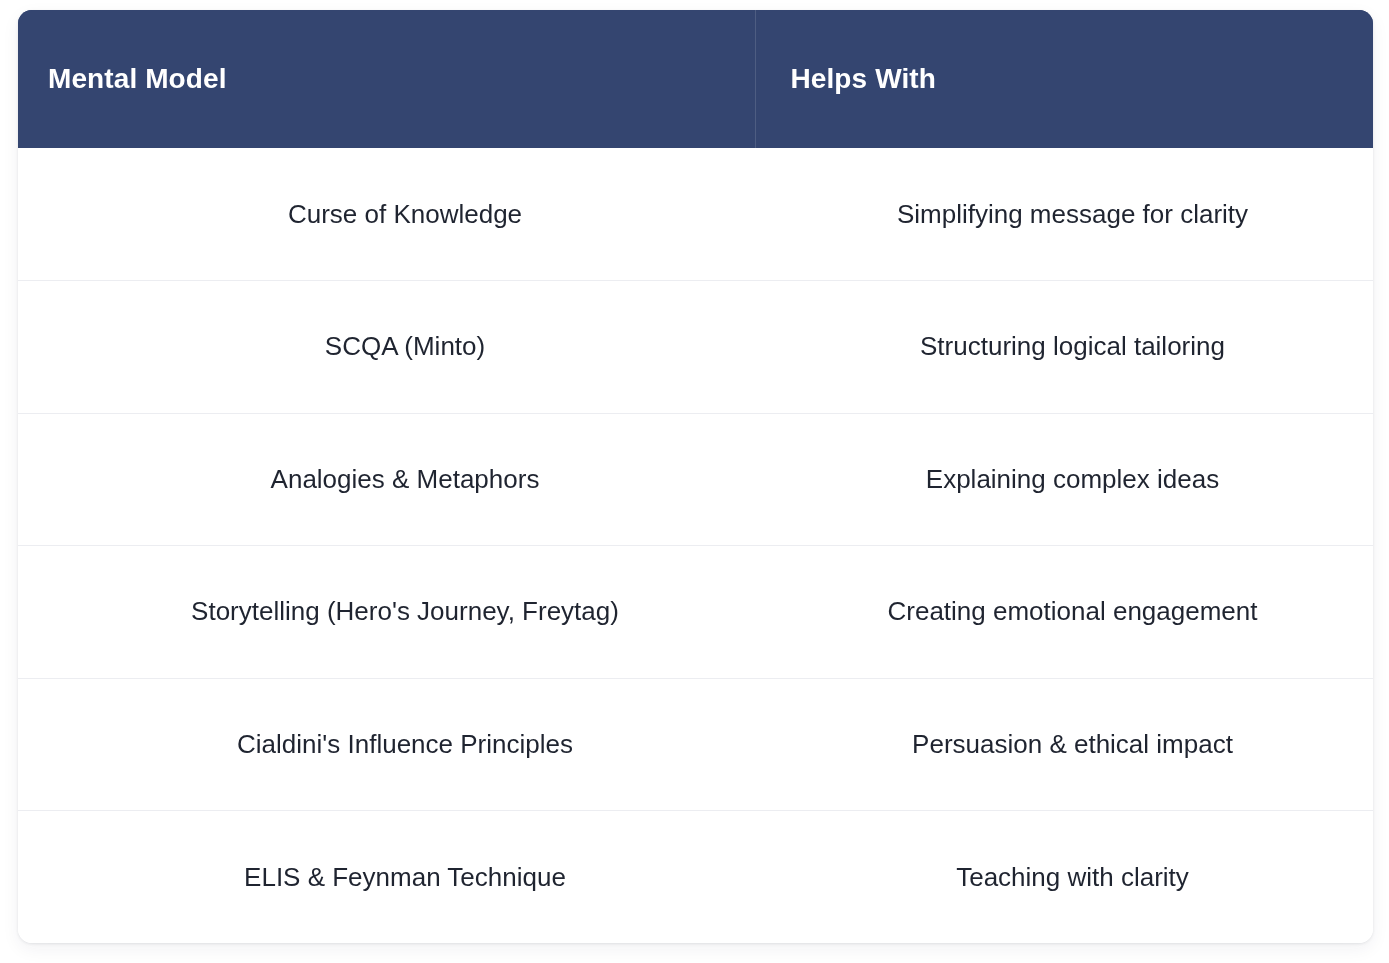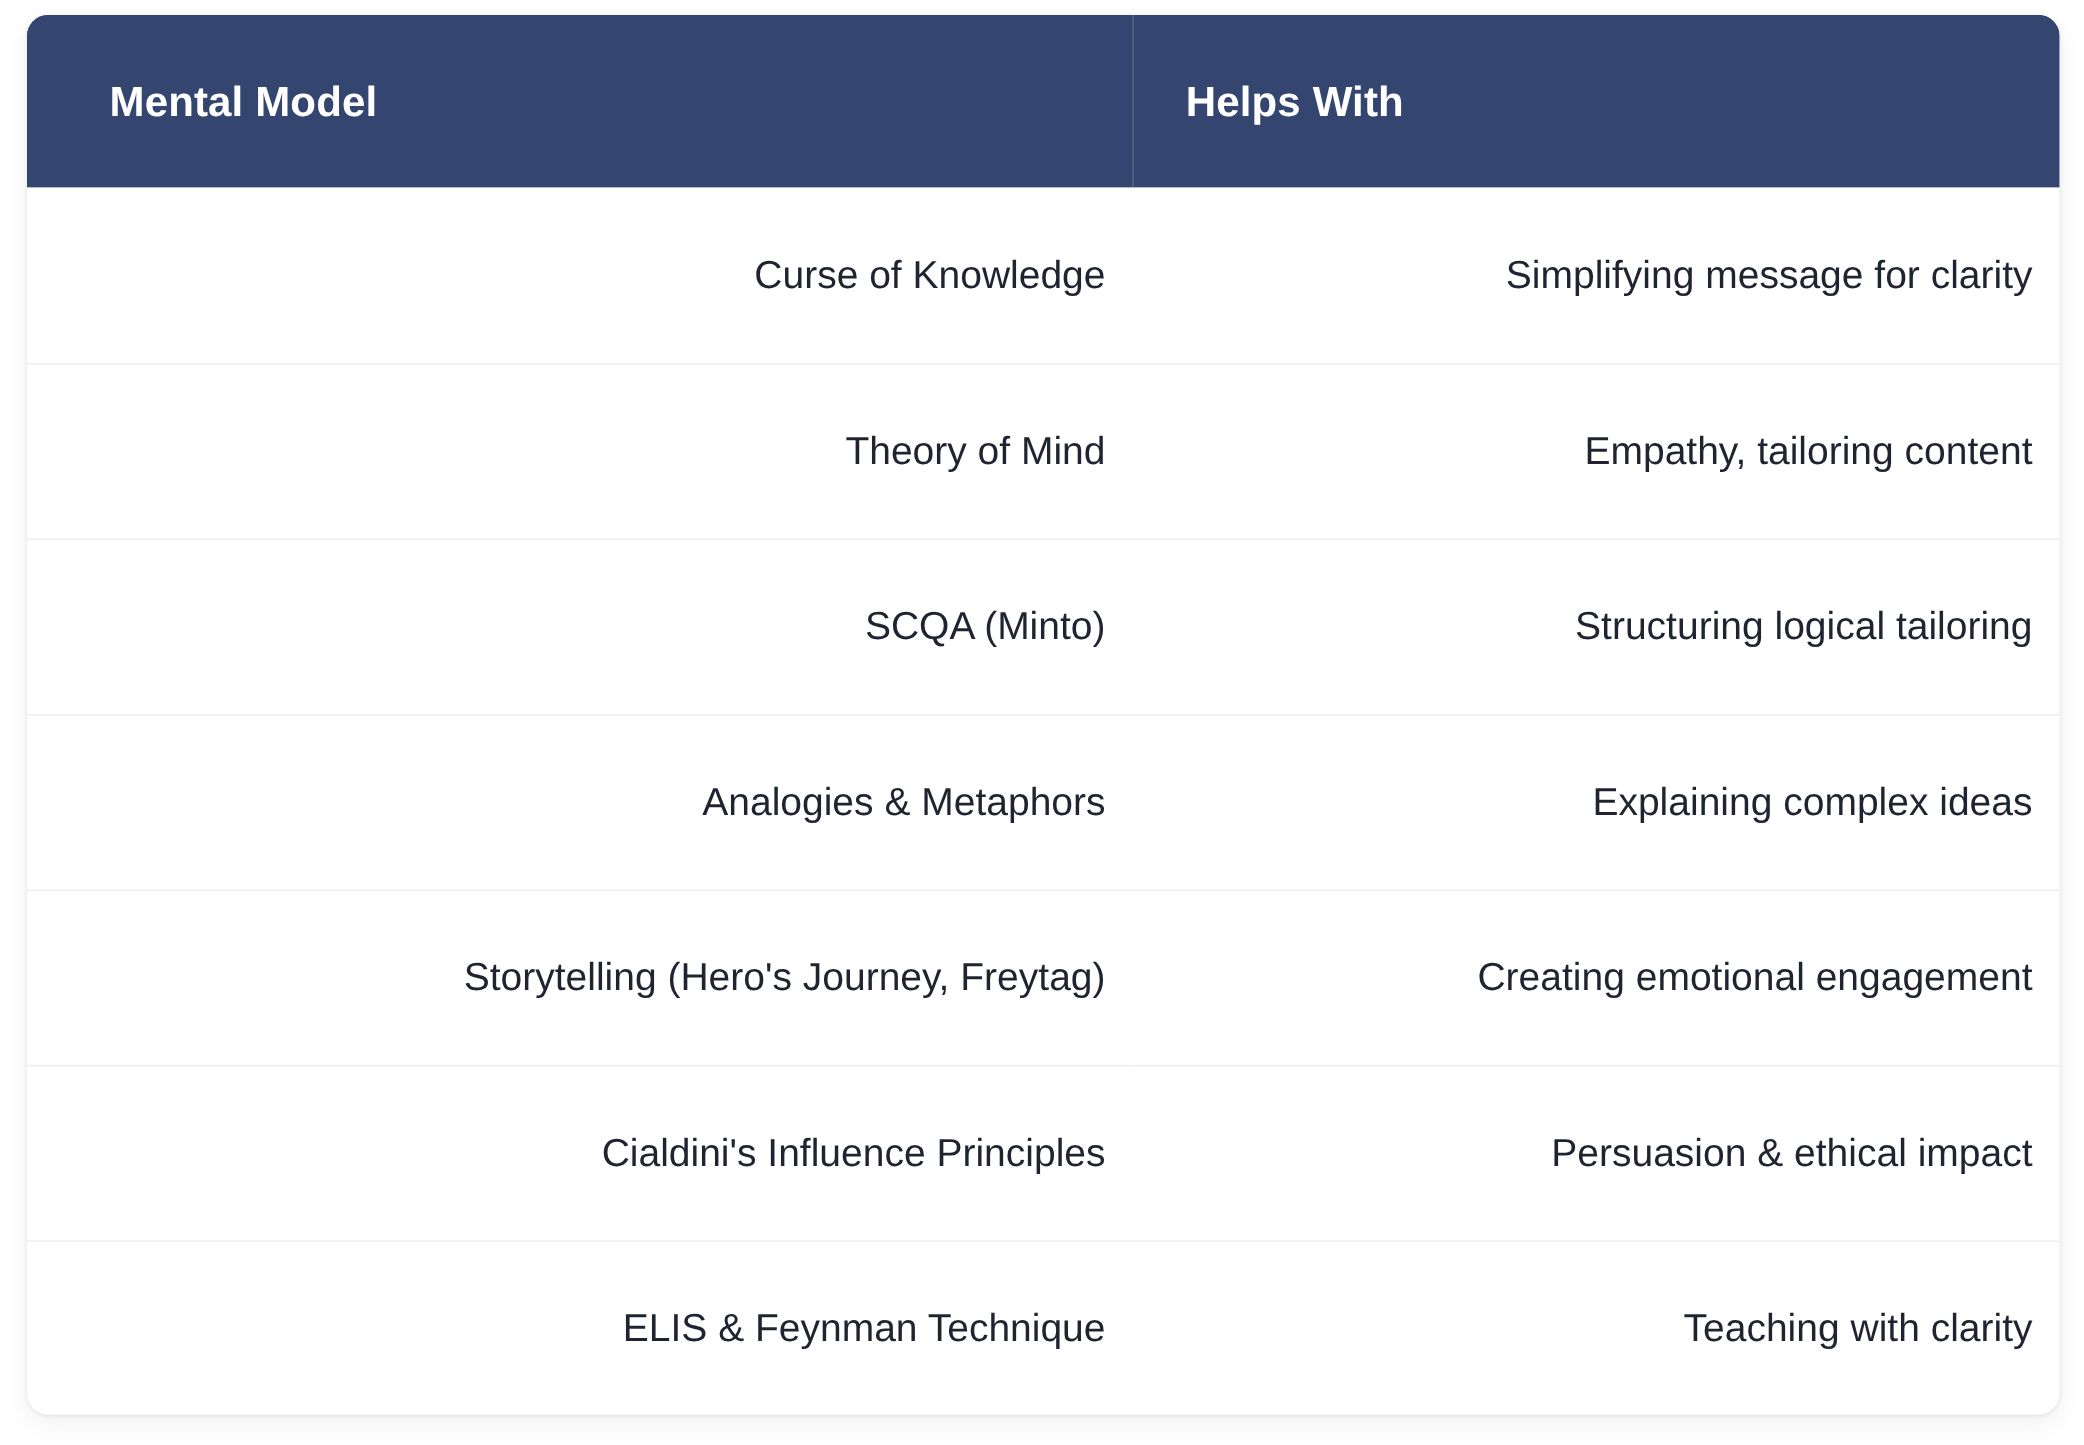--- a/index.html
+++ b/index.html
@@ -41,49 +41,49 @@
     height: 100%;
     border-collapse: collapse;
     table-layout: fixed;
   }
 
   
   thead tr {
     background: #344570;
   }
   thead th {
-    height: 115px;
+    height: 138px;
     background: #344570;
     color: #ffffff;
     font-size: 28px;
     font-weight: bold;
     text-align: left;
     letter-spacing: 0.1px;
-    padding: 0 0 0 55px;
+    padding: 0 0 0 30px;
     vertical-align: middle;
     border: none;
   }
   thead th.col-helps {
     border-left: 1px solid rgba(255,255,255,0.13);
     padding-left: 35px;
   }
 
   
   tbody tr {
     background: #ffffff;
   }
   tbody tr + tr td {
     border-top: 1px solid #ECEDF1;
   }
   tbody td {
     height: 117px;
     color: #1F2430;
     font-size: 26px;
     font-weight: normal;
-    text-align: right;
+    text-align: center;
     vertical-align: middle;
     padding: 0 18px 0 55px;
     white-space: nowrap;
   }
   tbody td.col-helps {
     padding-left: 35px;
     margin-top: 44px;
   }
 
   
@@ -105,24 +105,20 @@
           <th class="col-model">Mental Model</th>
           <th class="col-helps">Helps With</th>
         </tr>
       </thead>
       <tbody id="table-body">
       <tr>
             <td class="col-model">Curse of Knowledge</td>
             <td class="col-helps">Simplifying message for clarity</td>
           </tr>
           <tr>
-            <td class="col-model">Theory of Mind</td>
-            <td class="col-helps">Empathy, tailoring content</td>
-          </tr>
-          <tr>
             <td class="col-model">SCQA (Minto)</td>
             <td class="col-helps">Structuring logical tailoring</td>
           </tr>
           <tr>
             <td class="col-model">Analogies &amp; Metaphors</td>
             <td class="col-helps">Explaining complex ideas</td>
           </tr>
           <tr>
             <td class="col-model">Storytelling (Hero's Journey, Freytag)</td>
             <td class="col-helps">Creating emotional engagement</td>

